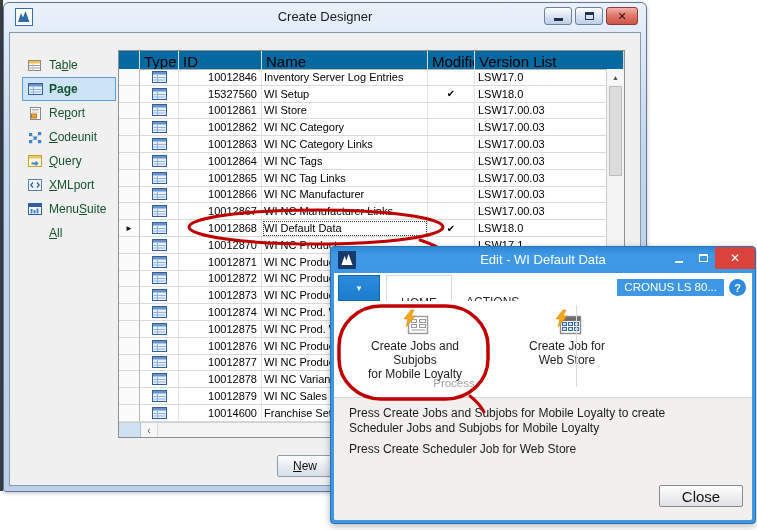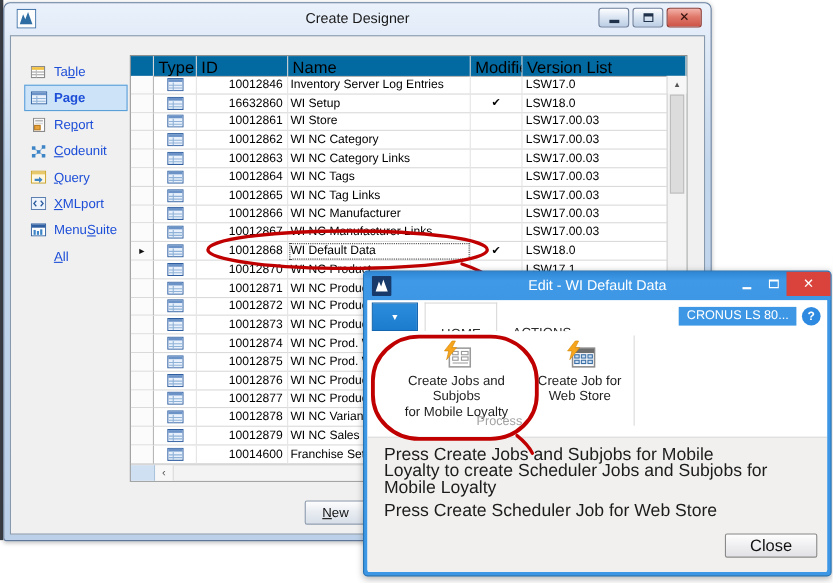--- a/index.html
+++ b/index.html
@@ -28,21 +28,21 @@
     background:linear-gradient(#f3b3aa,#e0796b 45%,#cd5448);}
   .g-min{width:9px;height:3px;background:#20314a;margin-top:7px;}
   .g-restore{width:9px;height:8px;border:1px solid #20314a;border-top-width:3px;box-sizing:border-box;}
   .g-x{font-size:11px;font-weight:bold;color:#33100c;line-height:1;}
   #od-content{position:absolute;left:5px;right:5px;top:29px;bottom:5px;
     background:#f0f0f0;border:1px solid #8799ad;}
 
   
   #od-sidebar{position:absolute;left:22px;top:53px;width:94px;z-index:2;}
   .sb-item{height:24px;display:flex;align-items:center;gap:6px;padding-left:4px;
-    font-size:12px;color:#1d4ed8;box-sizing:border-box;border:1px solid transparent;}
+    font-size:12px;color:#14532d;box-sizing:border-box;border:1px solid transparent;}
   .sb-item.sel{background:#cde4f8;border:1px solid #5b9fd8;font-weight:bold;}
   .sb-icon{width:16px;height:14px;display:flex;align-items:center;justify-content:center;}
   .sb-noicon{width:16px;}
 
   
   #od-grid{position:absolute;left:118px;top:50px;width:507px;height:388px;
     background:#fff;border:1px solid #8e8f8f;box-sizing:border-box;z-index:2;}
   #grid-header{display:flex;height:18px;background:#0369a1;border-bottom:1px solid #b5b5b5;
     font-size:15px;color:#000;}
   .hc{box-sizing:border-box;border-right:1px solid #d8d8d8;padding:2px 0 0 4px;overflow:hidden;white-space:nowrap;}
@@ -107,34 +107,34 @@
   .tab{padding:20px 14px 0 14px;font-size:12px;color:#2b2b2b;height:26px;box-sizing:border-box;}
   .tab.active{border:1px solid #d9d9d9;border-bottom:none;background:#fff;}
   #company-badge{position:absolute;right:28px;top:6px;background:#3e97e4;color:#fff;
     font-size:11.5px;padding:2px 7px 3px 7px;}
   #help-icon{position:absolute;right:6px;top:6px;width:17px;height:17px;border-radius:50%;
     background:#2e8ae0;color:#fff;font-size:11px;font-weight:bold;
     display:flex;align-items:center;justify-content:center;}
 
   
   #edit-ribbon{position:relative;height:96px;background:#fff;border-bottom:1px solid #d5d5d5;}
-  #ribbon-buttons{position:absolute;left:14px;top:3px;display:flex;}
+  #ribbon-buttons{position:absolute;left:14px;top:3px;display:flex;gap:40px;}
   .rib-btn{width:134px;padding-top:3px;display:flex;flex-direction:column;align-items:center;
     background:none;border:none;font-family:inherit;}
   .rib-btn .rb-icon{height:30px;display:flex;align-items:flex-end;}
   .rib-btn .rb-label{font-size:12px;line-height:14px;color:#1e1e1e;text-align:center;white-space:pre-line;margin-top:2px;}
   .rib-btn:nth-child(2){width:90px;}
   #ribbon-divider{position:absolute;left:242px;top:4px;height:82px;width:1px;background:#dadada;}
   #ribbon-group-label{position:absolute;left:0px;top:76px;width:240px;text-align:center;
     font-size:11.5px;color:#a3a3a3;}
 
   
   #edit-body{position:absolute;left:0;right:0;top:125px;bottom:0;background:#f1f0ee;}
   #edit-body-text{padding:8px 0 0 15px;}
-  #edit-body-text p{margin:0 0 6px 0;font-size:16px;line-height:15px;color:#1c1c1c;width:352px;}
+  #edit-body-text p{margin:0 0 6px 0;font-size:12px;line-height:15px;color:#1c1c1c;width:352px;}
   #edit-close-btn{position:absolute;right:9px;bottom:13px;width:84px;height:22px;
     font-size:15px;color:#111;border:1px solid #8a8a8a;border-radius:2px;
     background:linear-gradient(#fefefe,#ececef 60%,#e2e2e6);font-family:inherit;}
 </style>
 </head>
 <body>
 
 <div id="canvas">
 
   <div id="bg-edge"></div>
@@ -291,21 +291,21 @@
             <span>
               <svg width="15" height="12">
                 <rect x="0.5" y="0.5" width="14" height="11" fill="#e8f1fb" stroke="#2f5fa0"></rect>
                 <rect x="1" y="1" width="13" height="2.5" fill="#6b93c8"></rect>
                 <line x1="5.5" y1="4" x2="5.5" y2="11" stroke="#8fb2d8"></line>
                 <line x1="1.5" y1="6.5" x2="13.5" y2="6.5" stroke="#8fb2d8"></line>
                 <line x1="1.5" y1="9" x2="13.5" y2="9" stroke="#8fb2d8"></line>
               </svg>
             </span>
           </div>
-          <div class="gc c-id">16632860</div>
+          <div class="gc c-id">15327560</div>
           <div class="gc c-name">WI Setup</div>
           <div class="gc c-mod">✔</div>
           <div class="gc c-ver">LSW18.0</div>
         </div>
         <div class="g-row">
           <div class="gc c-marker"></div>
           <div class="gc c-type">
             <span>
               <svg width="15" height="12">
                 <rect x="0.5" y="0.5" width="14" height="11" fill="#e8f1fb" stroke="#2f5fa0"></rect>

